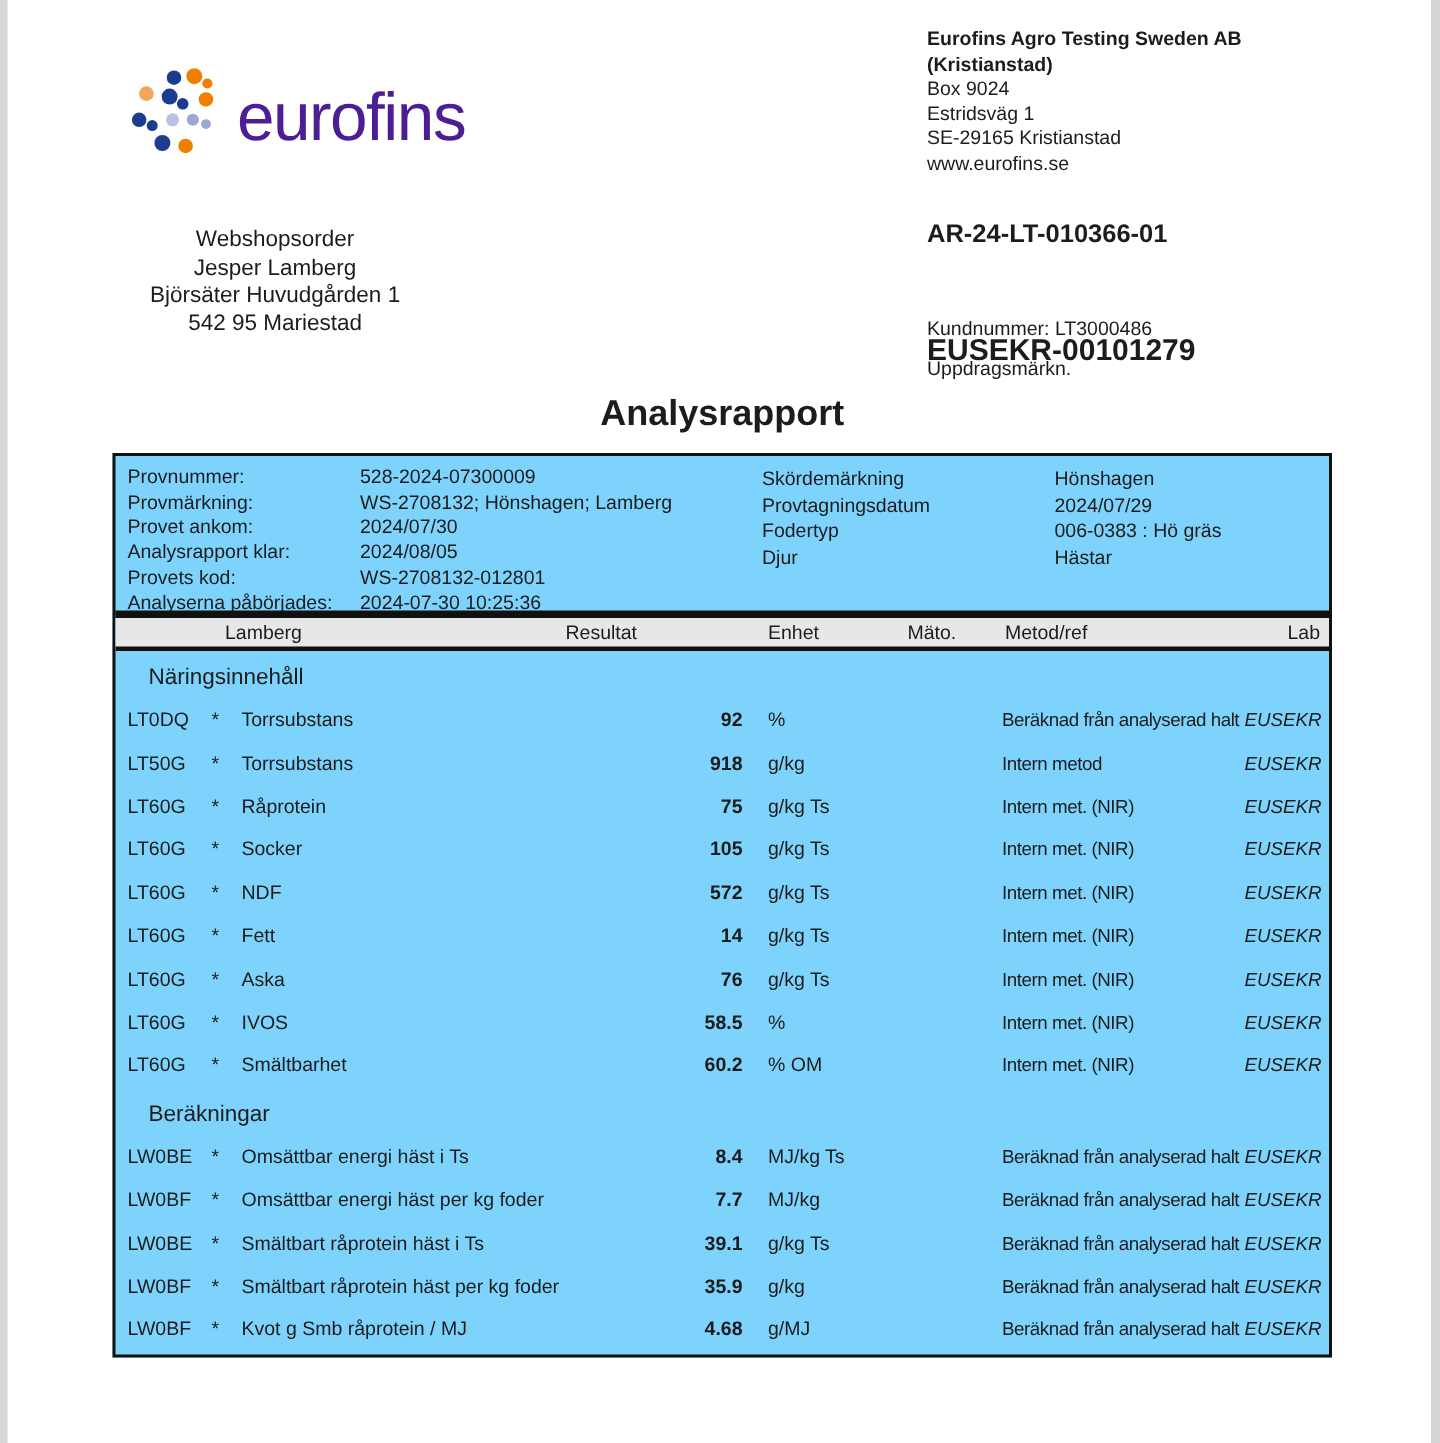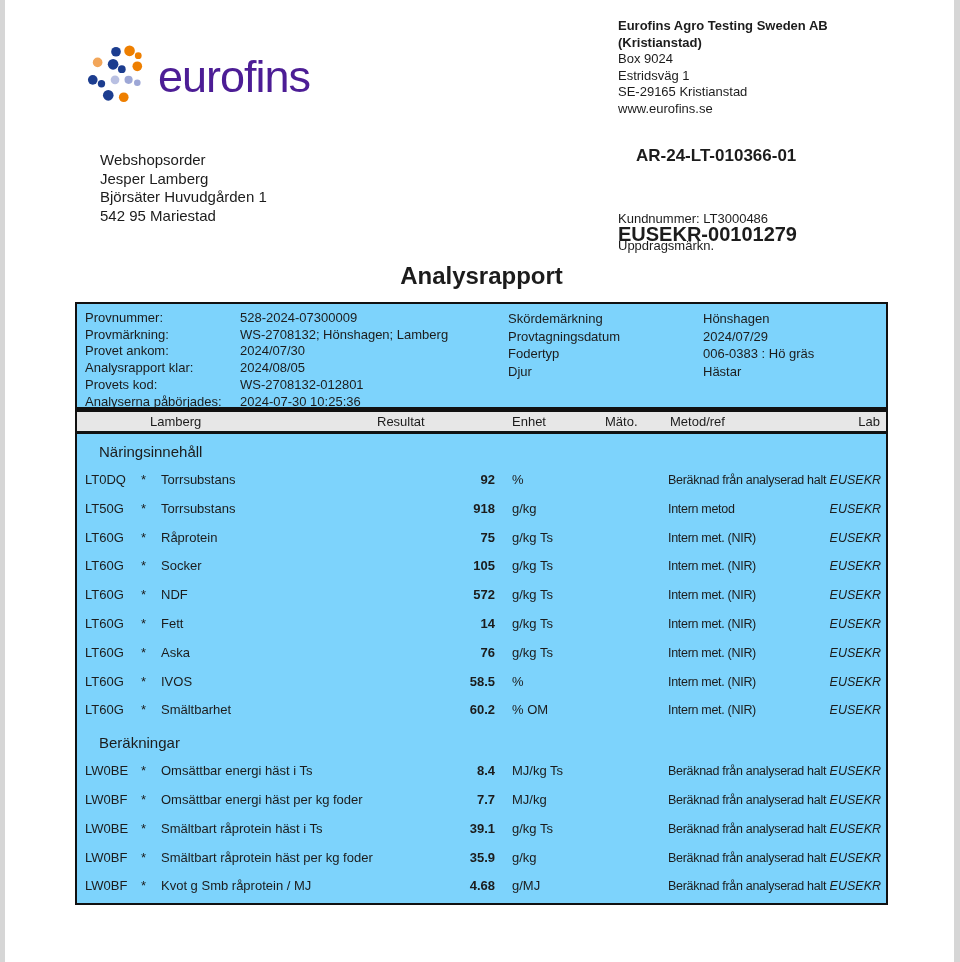--- a/index.html
+++ b/index.html
@@ -6,22 +6,22 @@
   body{font-family:"Liberation Sans",sans-serif;color:#1c1c1c;background:#fff;}
   .canvas{position:relative;width:960px;height:962px;background:#fff;overflow:hidden;}
   .edge{position:absolute;top:0;height:100%;width:5px;background:#d6d6d6;}
   .edge.l{left:0;} .edge.r{right:0;width:6px;}
 
   
   .logo{position:absolute;left:86px;top:44px;display:flex;align-items:center;gap:12px;}
   .logo-text{font-size:45px;letter-spacing:-1px;color:#4c1d95;}
   .lab-addr{position:absolute;left:618px;top:18px;font-size:13px;line-height:16.5px;width:330px;}
   .lab-addr .b{font-weight:bold;}
-  .recipient{position:absolute;left:100px;top:151px;font-size:15px;line-height:18.5px;}
-  .ar-no{position:absolute;left:636px;top:146px;font-size:17px;font-weight:bold;}
+  .recipient{position:absolute;left:100px;top:151px;font-size:15px;line-height:18.5px;text-align:center;}
+  .ar-no{position:absolute;left:618px;top:146px;font-size:17px;font-weight:bold;}
   .eusekr-no{position:absolute;left:618px;top:181px;font-size:20px;font-weight:bold;margin-top:42px;}
   .kundnr{position:absolute;left:618px;top:211px;font-size:13px;}
   .uppdrag{position:absolute;left:618px;top:238px;font-size:13px;}
   .title{position:absolute;left:75px;top:262px;width:813px;text-align:center;font-size:24px;font-weight:bold;}
 
   
   .box{position:absolute;left:75px;top:302px;width:813px;height:603px;border:2px solid #111;box-sizing:border-box;background:#7dd3fc;}
   .info-left{position:absolute;left:8px;top:6px;font-size:13px;line-height:16.7px;}
   .info-right{position:absolute;left:431px;top:6px;font-size:13px;line-height:17.7px;}
   .info-row{display:flex;}

